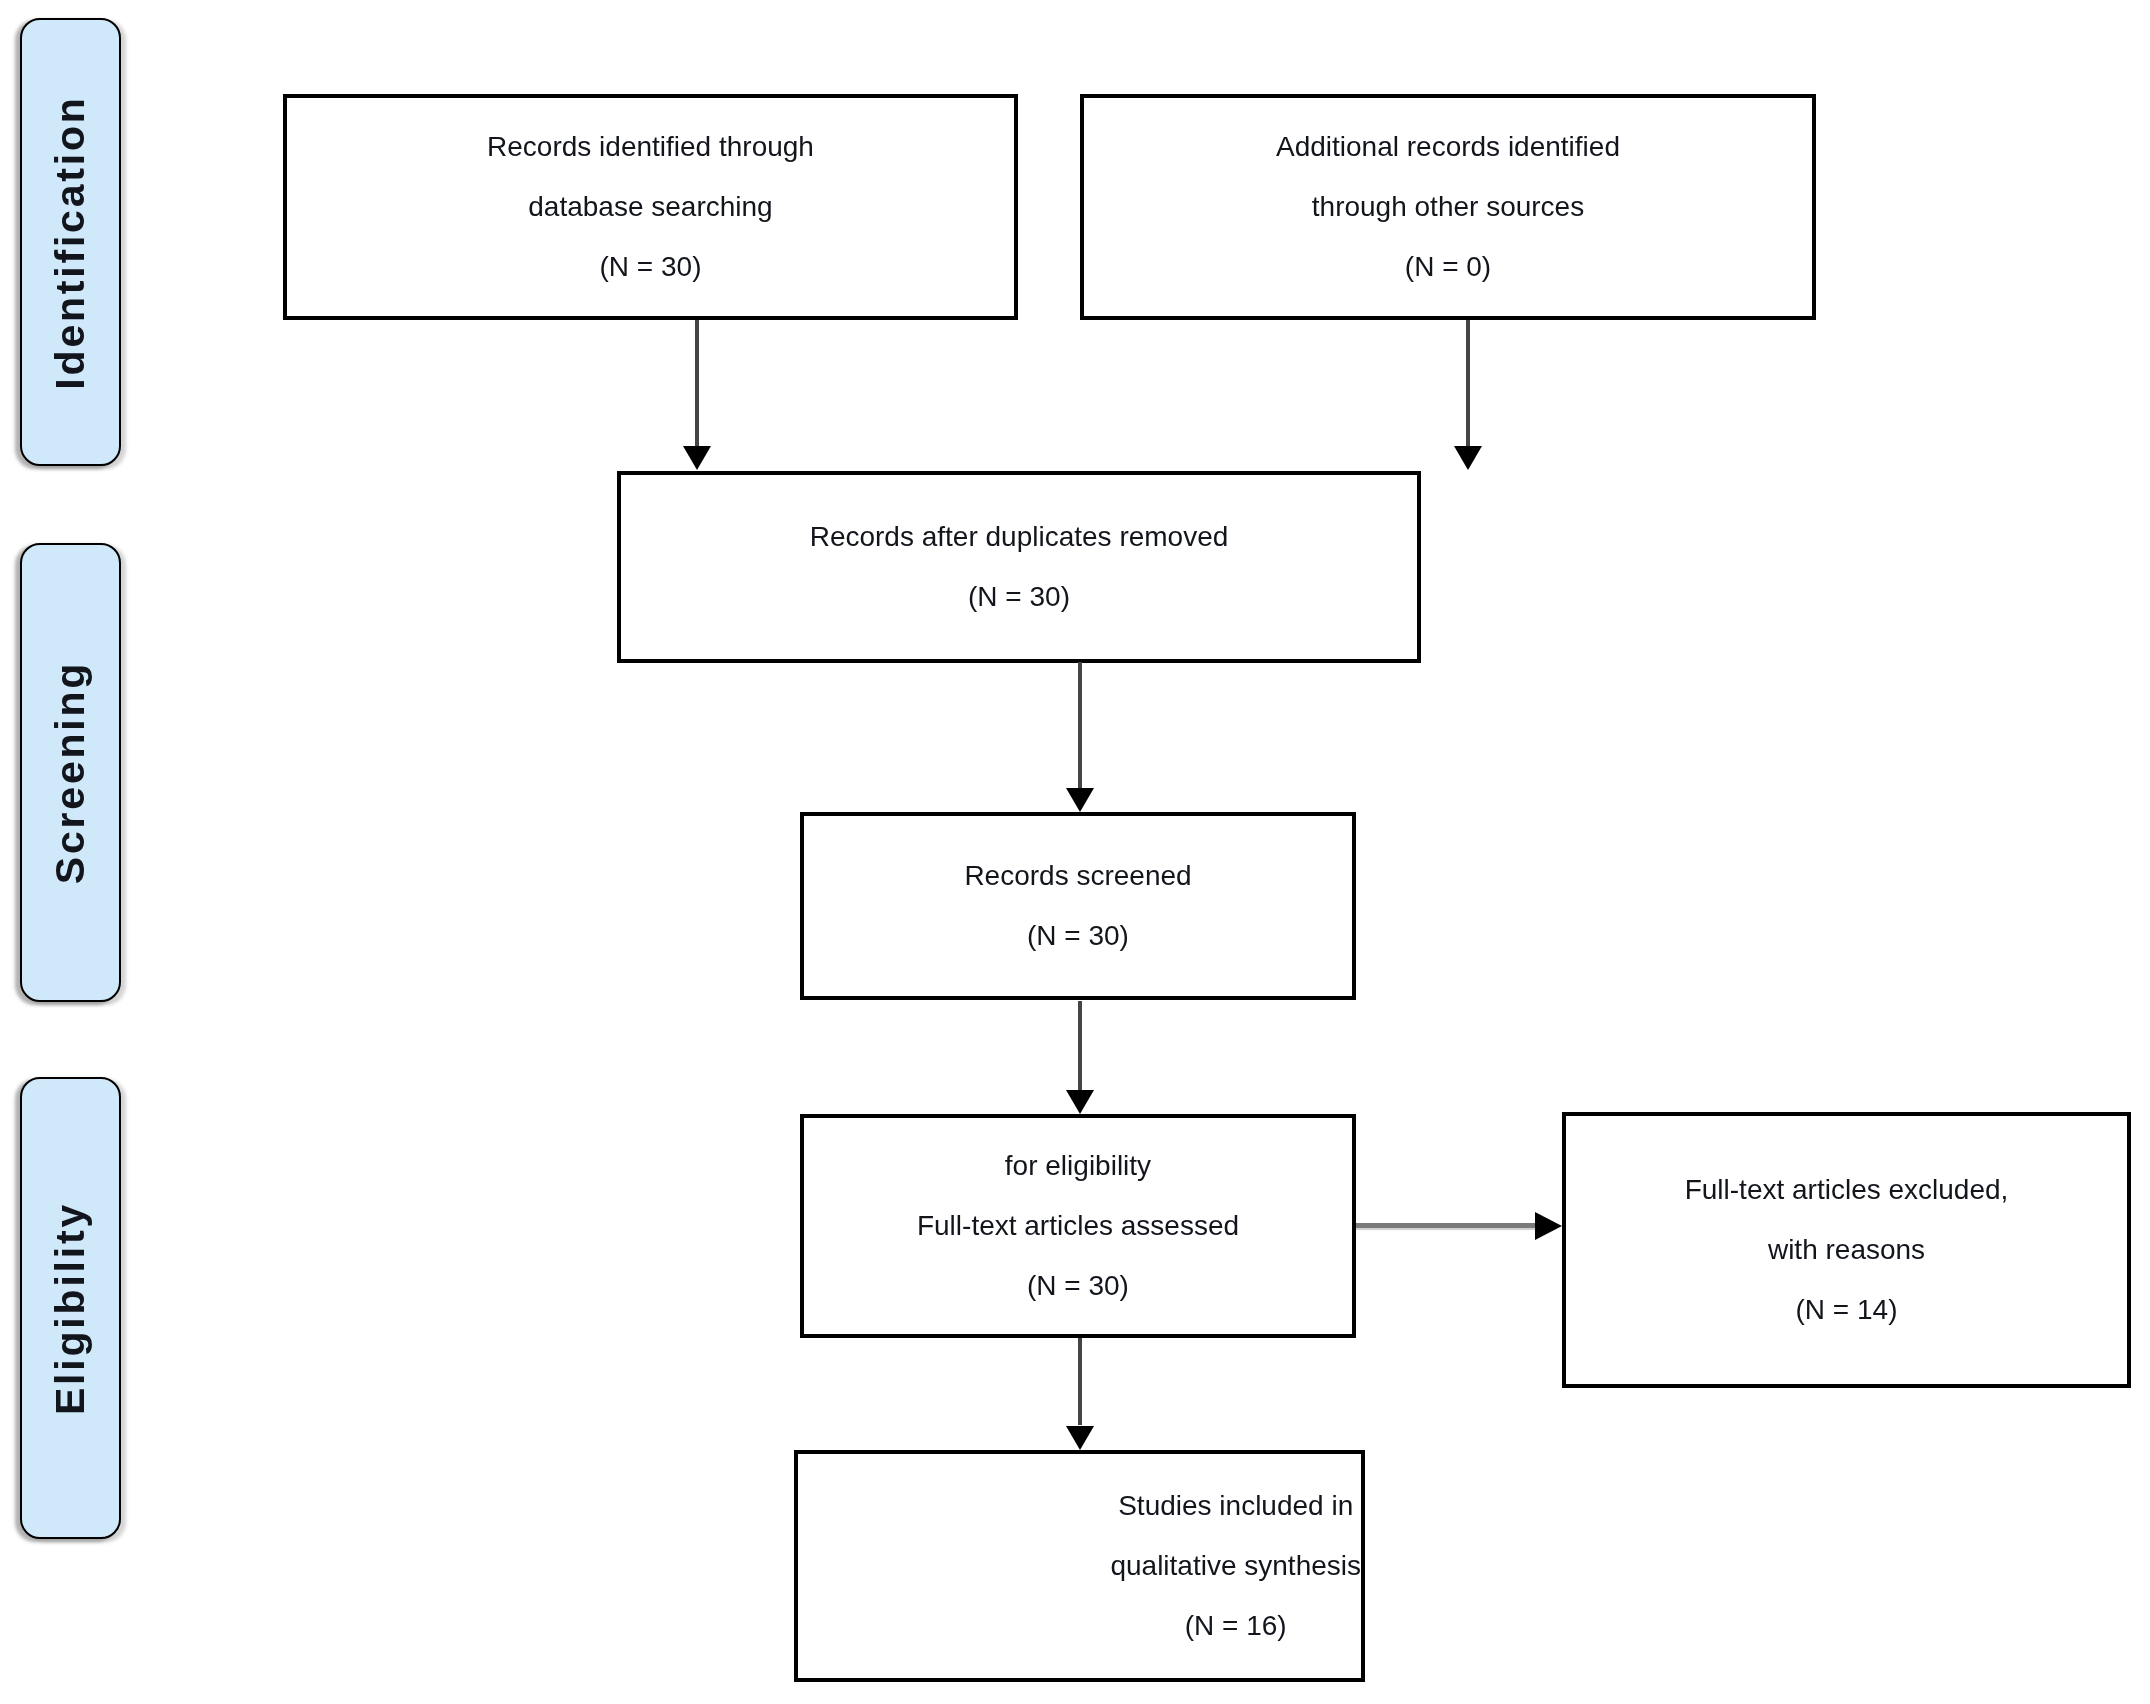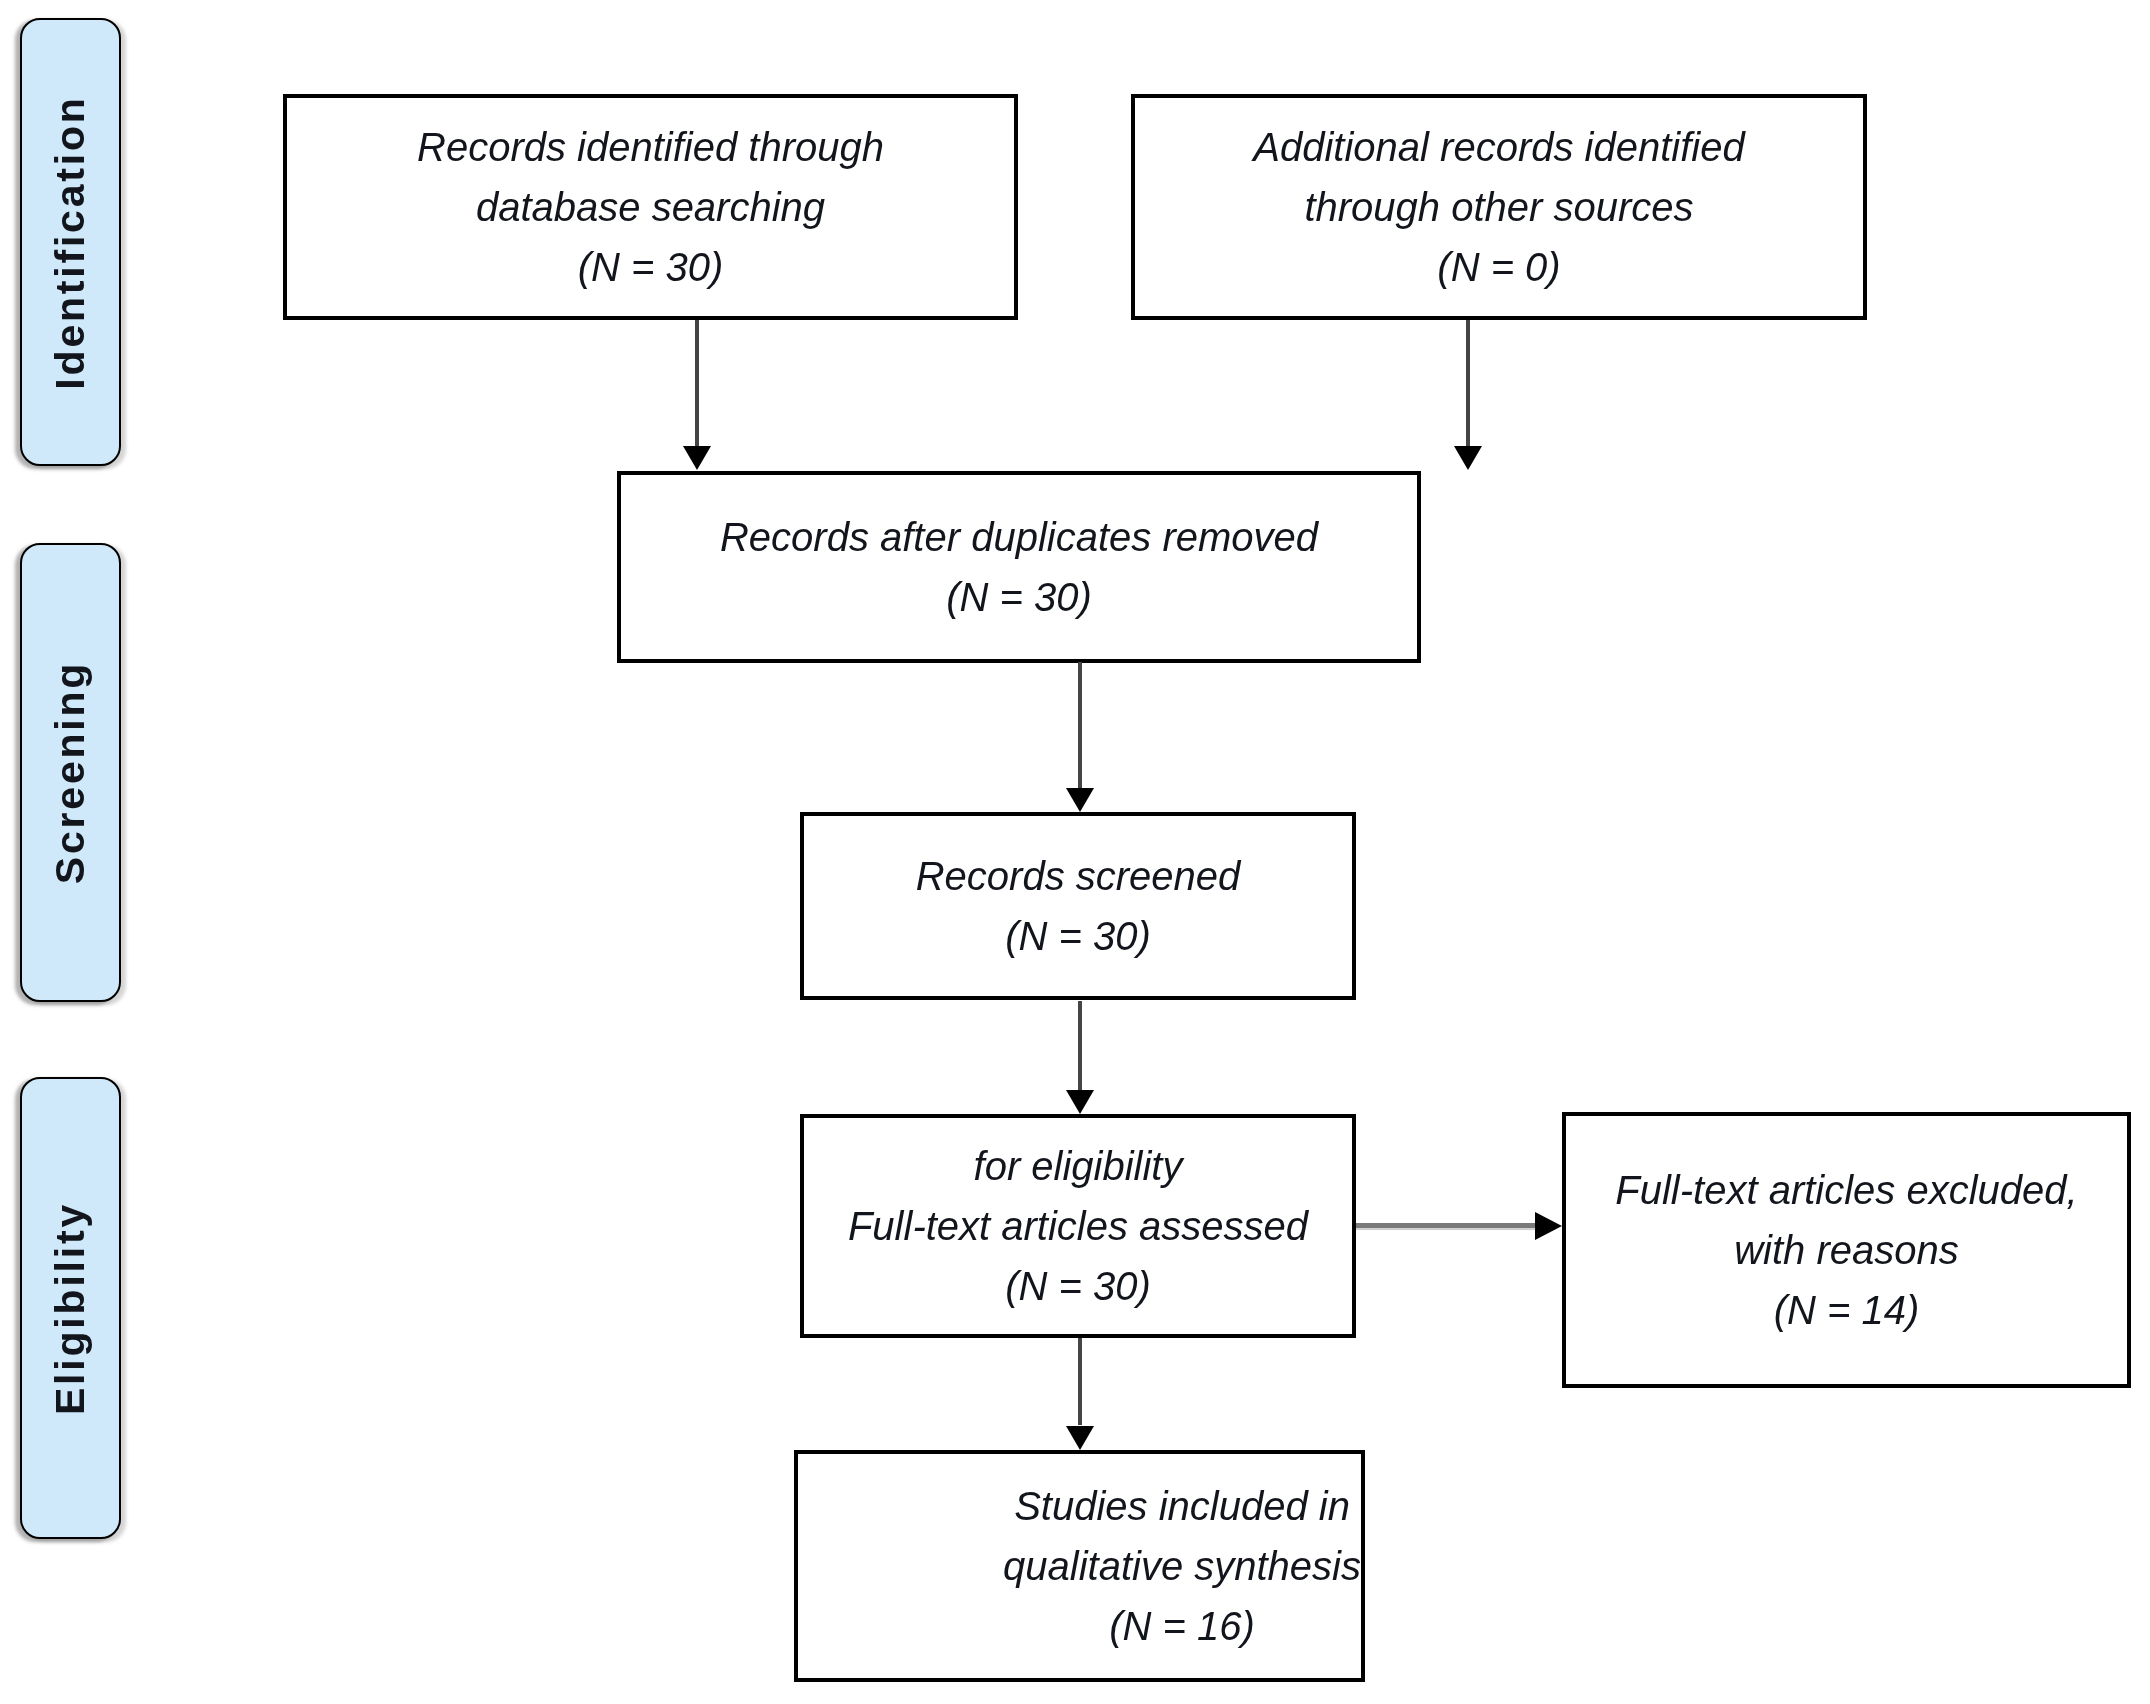--- a/index.html
+++ b/index.html
@@ -46,28 +46,27 @@
   
   .flow-box{
     position:absolute;
     background:#ffffff;
     border:4.3px solid var(--box-border);
     box-sizing:border-box;
     display:flex;align-items:center;justify-content:center;
     text-align:center;
   }
   .flow-box .box-text div{
-    font-size:40px;
+    font-size:28px;
     line-height:60px;
     color:var(--text-color);
     white-space:nowrap;
-    font-style:italic;
   }
   #box-records-identified{left:283px;top:94px;width:735px;height:226px;}
-  #box-additional-records{left:1131px;top:94px;width:736px;height:226px;}
+  #box-additional-records{left:1080px;top:94px;width:736px;height:226px;}
   #box-duplicates-removed{left:617px;top:471px;width:804px;height:192px;}
   #box-records-screened{left:800px;top:812px;width:556px;height:188px;}
   #box-fulltext-assessed{left:800px;top:1114px;width:556px;height:224px;}
   #box-fulltext-excluded{left:1562px;top:1112px;width:569px;height:276px;}
   #box-studies-included{left:794px;top:1450px;width:571px;height:232px;justify-content:flex-end;}
 
   
   .v-shaft{position:absolute;width:3.6px;background:var(--arrow-shaft);}
   .h-shaft{position:absolute;height:5px;background:var(--arrow-shaft-h);box-shadow:0 2.1px 0 rgba(190,190,190,.7);}
   .head-down{

